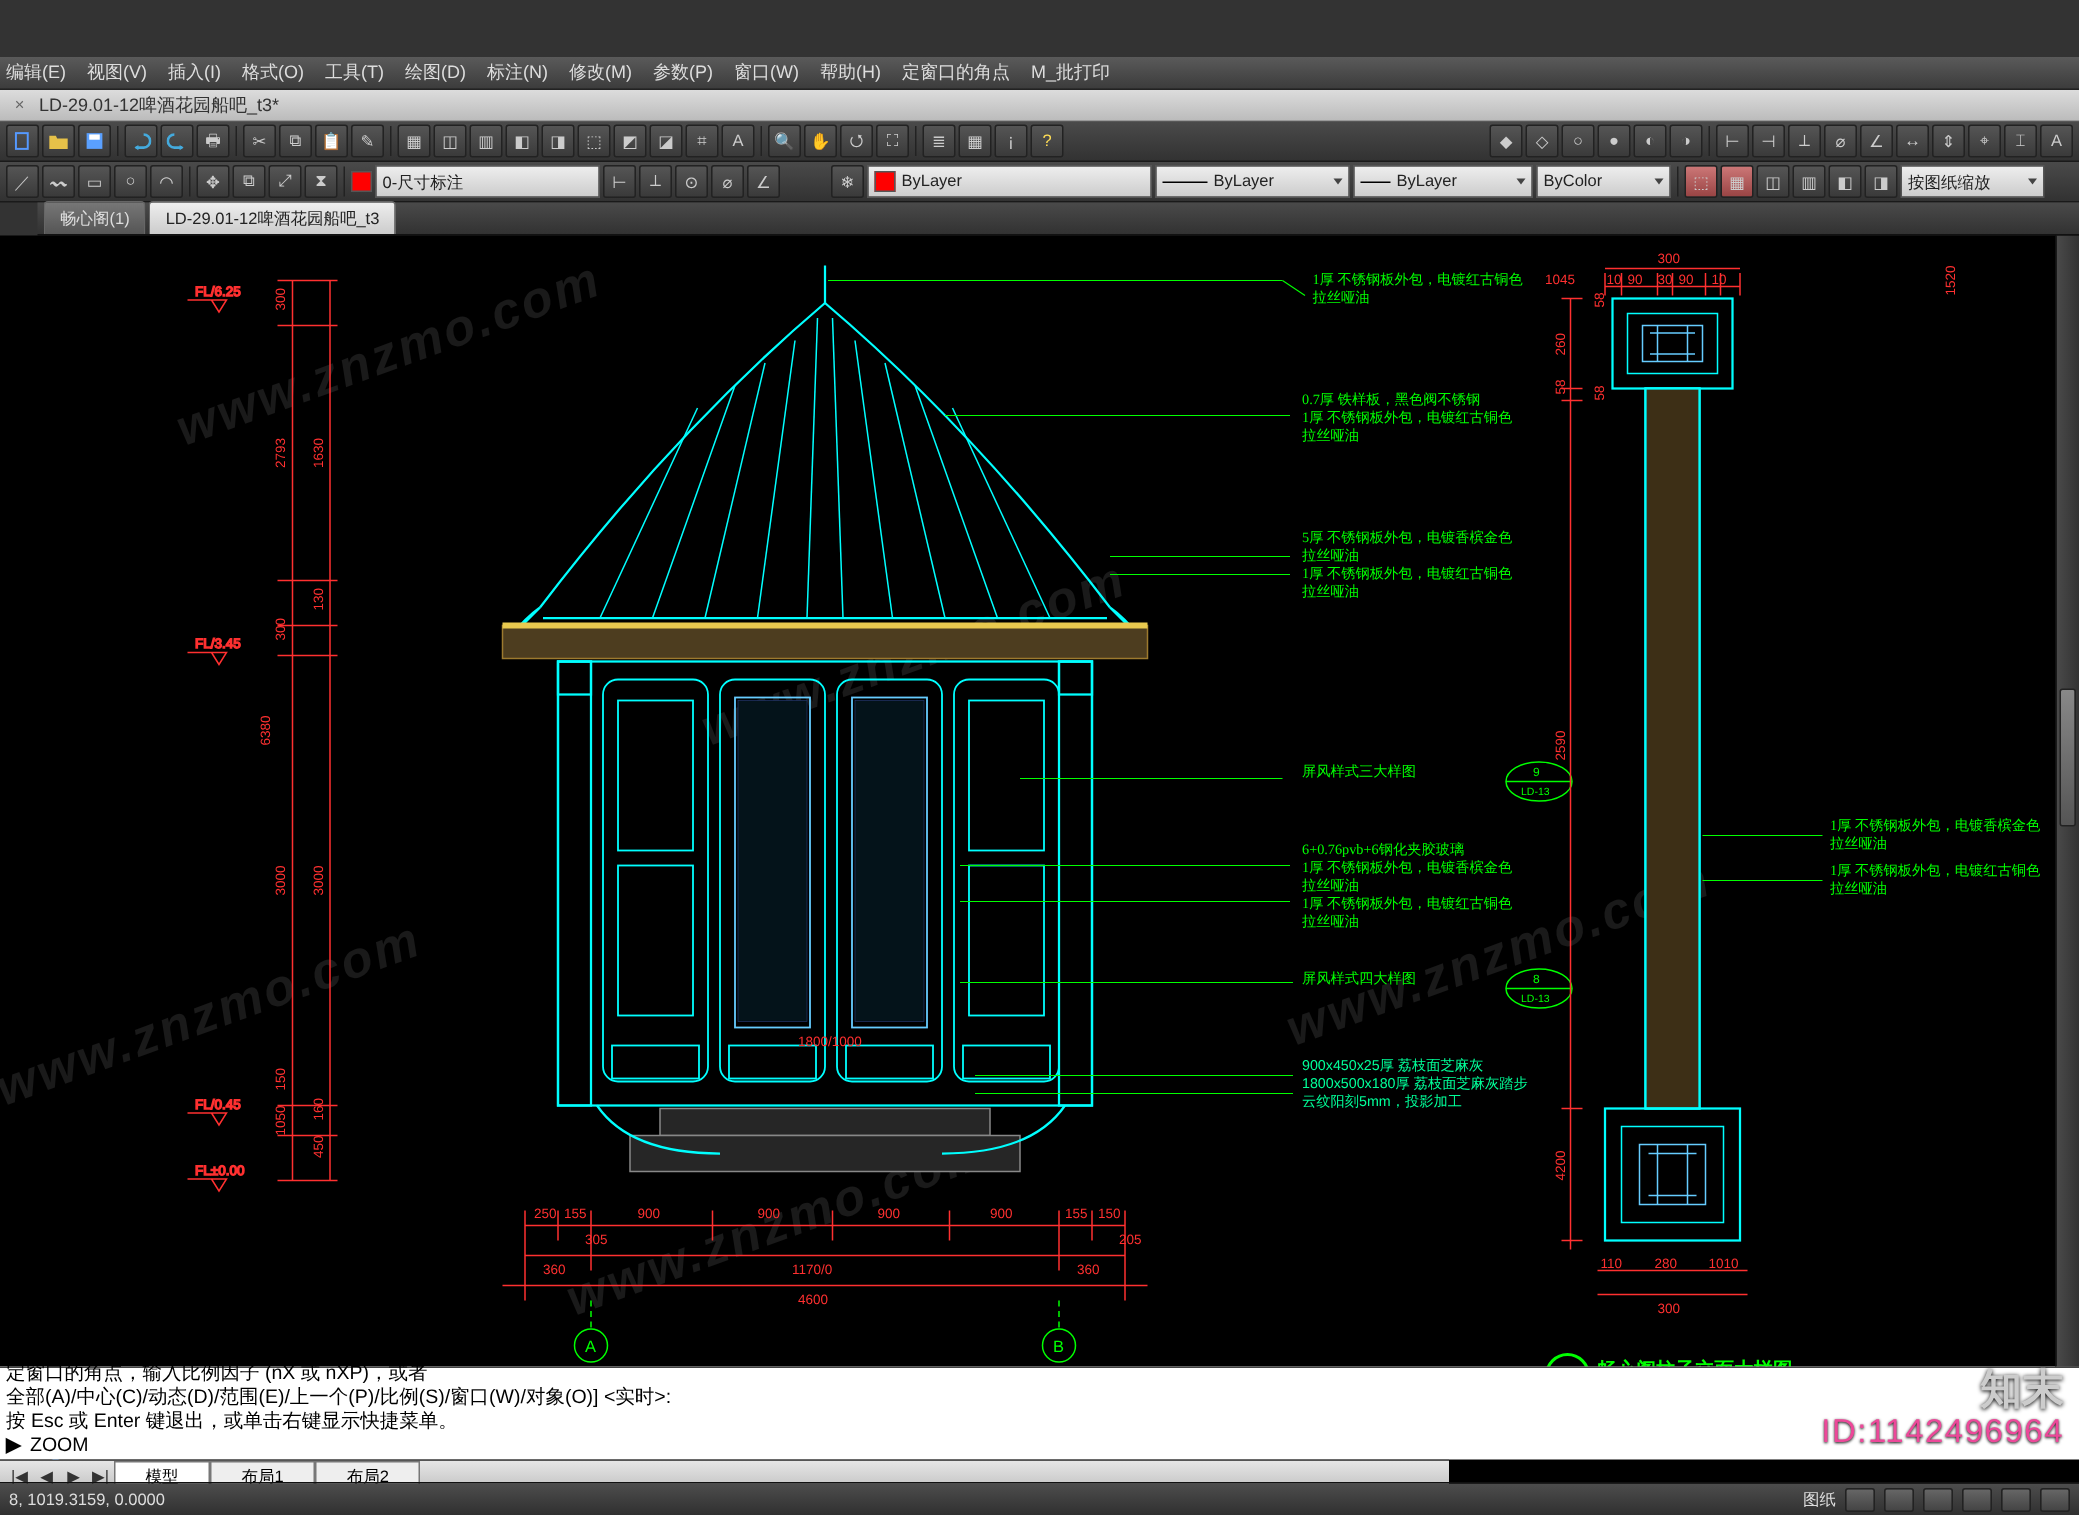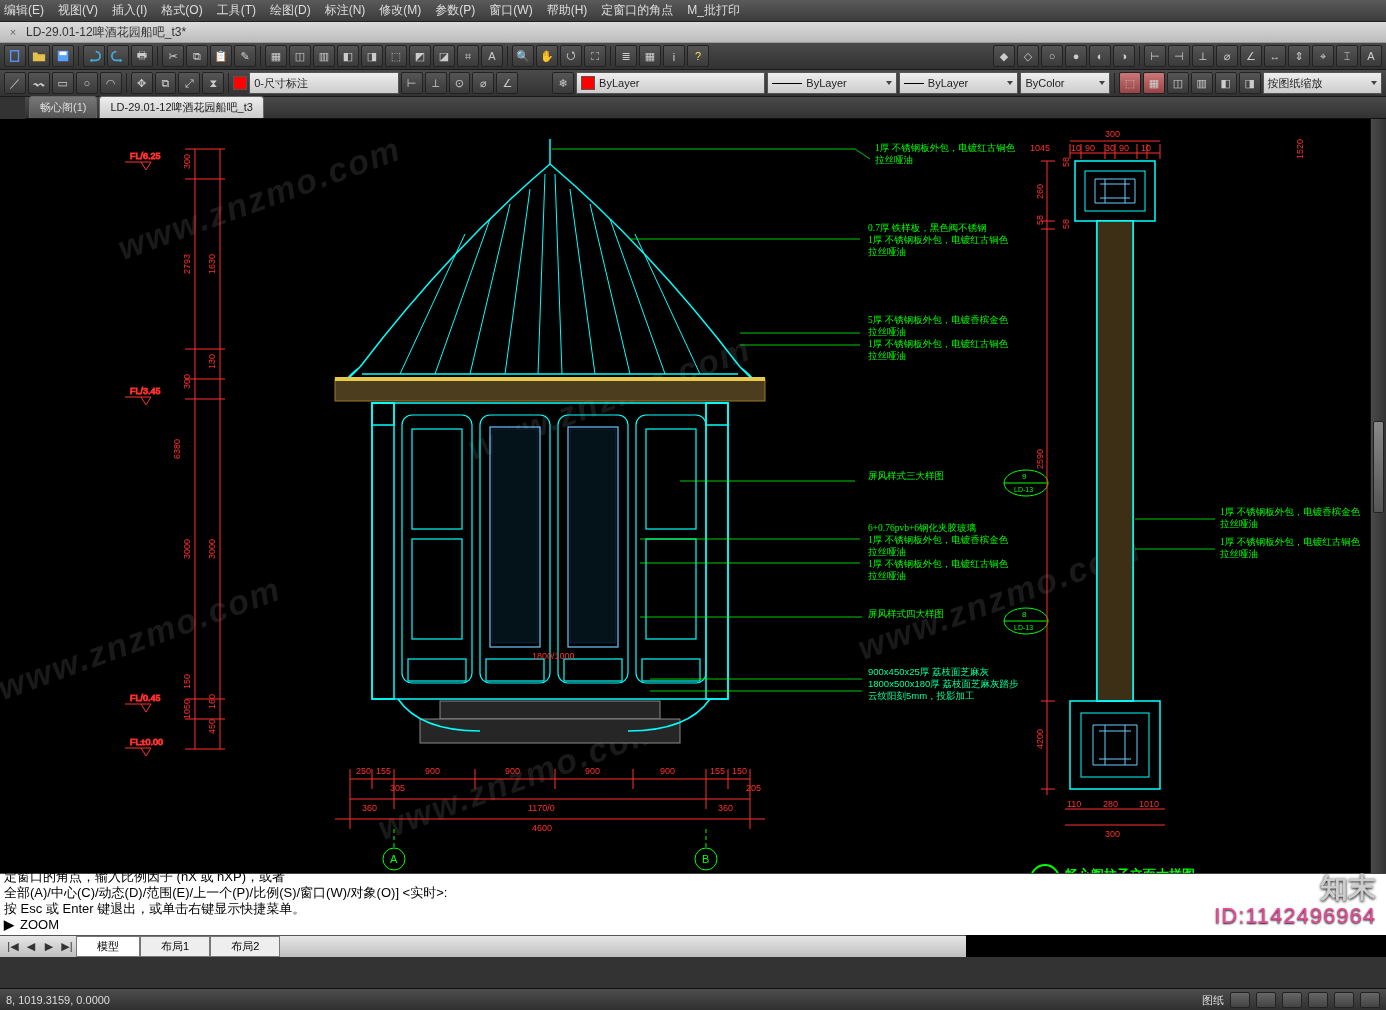--- a/index.html
+++ b/index.html
@@ -1,18 +1,18 @@
 <!DOCTYPE html>
 <html><head>
 <meta charset="utf-8">
 <style>
   * { margin:0; padding:0; box-sizing:border-box; font-family:"SimSun","Microsoft YaHei",Tahoma,sans-serif; }
   body { width:1386px; height:1010px; background:#333; overflow:hidden; font-size:12px; }
 
-  .menubar { height:22px; background:linear-gradient(#5a5a5a,#3c3c3c); display:flex; align-items:center; padding:0 4px; color:#ddd; gap:14px; border-bottom:1px solid #222; }
+  .menubar { height:22px; background:linear-gradient(#5a5a5a,#3c3c3c); display:flex; align-items:center; padding:0 4px; color:#ddd; gap:14px; border-bottom:1px solid #222;margin-top:38px; }
   .menubar span { cursor:default; }
 
   .titlebar { height:21px; background:linear-gradient(#dcdcdc,#bcbcbc); display:flex; align-items:center; gap:6px; padding:0 6px; color:#333; border-bottom:1px solid #999; }
   .titlebar .x { width:14px; height:14px; line-height:14px; text-align:center; font-size:11px; color:#666; }
 
   .toolbar { background:linear-gradient(#4a4a4a,#323232); border-bottom:1px solid #1a1a1a; display:flex; align-items:center; padding:2px 4px; gap:2px; }
   .tb-btn { width:22px; height:22px; background:linear-gradient(#555,#3a3a3a); border:1px solid #222; border-radius:2px; display:flex; align-items:center; justify-content:center; font-size:11px; color:#ccc; }
   .tb-btn svg { width:14px; height:14px; }
   .tb-sep { width:1px; height:20px; background:#222; margin:0 2px; }
   .tb-drop { height:22px; background:linear-gradient(#eee,#ccc); border:1px solid #555; display:flex; align-items:center; padding:0 4px; color:#222; font-size:11px; gap:4px; }
@@ -32,21 +32,21 @@
   .bottomtabs { position:absolute; bottom:0; left:0; height:22px; display:flex; align-items:center; background:linear-gradient(#e6e6e6,#bfbfbf); border-top:1px solid #555; padding:0 4px; gap:0; font-size:11px; color:#000; right:420px;}
   .bottomtabs .nav{ width:18px; text-align:center; color:#333; }
   .bottomtabs .tab{ padding:2px 20px; border:1px solid #777; background:#eee; }
   .bottomtabs .tab.active{ background:#fff; }
 
   .cmdline { position:absolute; bottom:22px; left:0; right:0; height:62px; background:#fff; color:#000; font-family:"SimSun",monospace; font-size:13px; padding:2px 4px; display:flex; flex-direction:column; justify-content:flex-end; line-height:16px; border-top:1px solid #444;}
   .cmdline .prompt{ display:flex; gap:6px;}
   .cmdline .prompt .arrow{ font-weight:bold;}
 
   .statusbar { position:absolute; bottom:0; left:0; right:0; height:22px; background:linear-gradient(#4d4d4d,#303030); color:#ddd; display:flex; align-items:center; justify-content:space-between; padding:0 6px; font-size:11px; border-top:1px solid #111;}
-  .statusbar .right{ display:flex; gap:6px; align-items:flex-end;}
+  .statusbar .right{ display:flex; gap:6px; align-items:flex-start;}
   .mini-btn{ width:20px;height:16px;background:linear-gradient(#666,#444);border:1px solid #222;border-radius:2px;}
 
   .idtag{ position:absolute; bottom:28px; right:10px; color:#ec4899; font-size:22px; text-shadow:0 1px 2px #000; letter-spacing:1px; }
   .brand{ position:absolute; bottom:50px; right:10px; color:#ccc; font-size:28px; font-weight:bold; text-shadow:0 1px 3px #000;}
 
   .scroll-v{ position:absolute; right:0; top:0; bottom:84px; width:16px; background:linear-gradient(90deg,#4a4a4a,#333); border-left:1px solid #111;}
   .scroll-v::after{content:"";position:absolute;left:2px;right:2px;top:40%;height:90px;background:linear-gradient(#888,#555);border:1px solid #222;border-radius:2px;}
 
   .ann-text { fill:#00ff00; font-size:9.5px; font-family:"SimSun"; }
   .ann-text2{ fill:#00ff99; font-size:9.5px; }
@@ -202,21 +202,21 @@
     <div style="flex:1"></div>
       <div class="down"></div>
   </div>
   <div class="tb-sep"></div>
   <div class="tb-btn" style="background:linear-gradient(#c77,#944)">⬚</div>
   <div class="tb-btn" style="background:linear-gradient(#c77,#944)">▦</div>
   <div class="tb-btn">◫</div>
   <div class="tb-btn">▥</div>
   <div class="tb-btn">◧</div>
   <div class="tb-btn">◨</div>
-  <div class="tb-drop" style="width:120px">
+  <div class="tb-drop" style="width:96px">
     <span>按图纸缩放</span>
     <div style="flex:1"></div>
       <div class="down"></div>
   </div>
 </div>
 
 <div class="doctabs">
   <div class="doctab inactive">畅心阁(1)</div>
   <div class="doctab">LD-29.01-12啤酒花园船吧_t3</div>
 </div>

